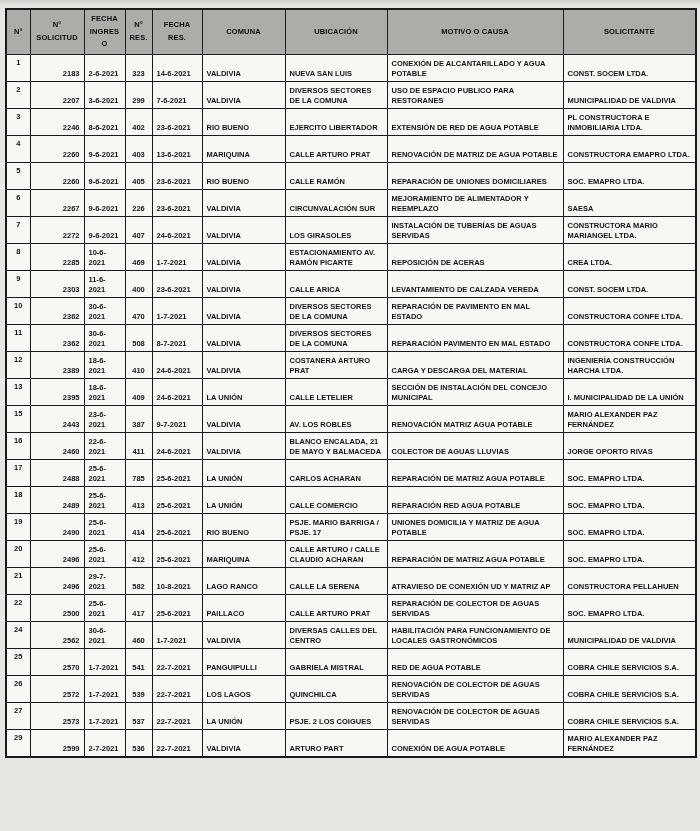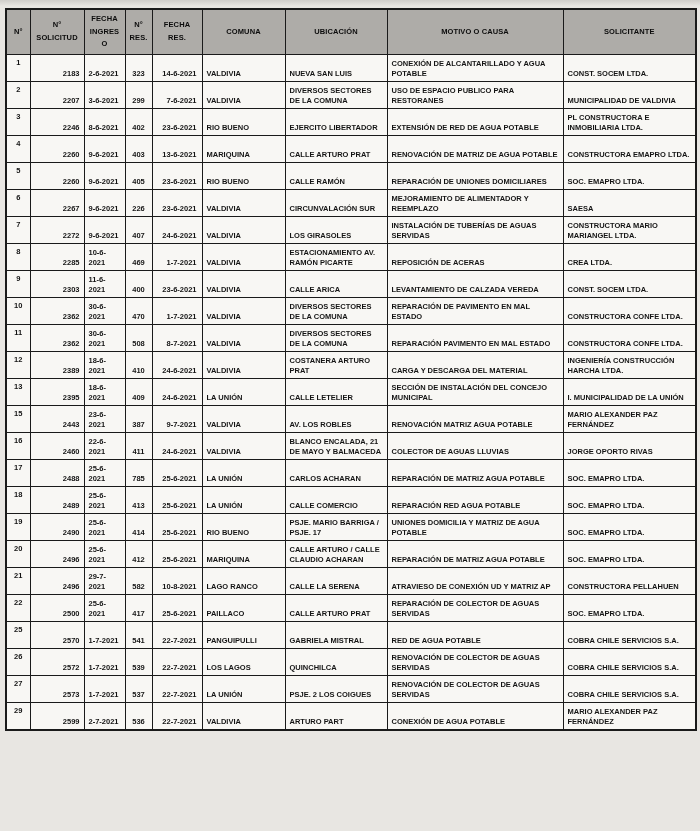--- a/index.html
+++ b/index.html
@@ -68,21 +68,21 @@
     height: 20px;
     padding: 2px 4px 3px 4px;
     vertical-align: bottom;
     background: var(--cell-bg, #f8f7f4);
   }
   
   td:nth-child(1) { text-align: center; vertical-align: top; padding-top: 3px; }
   td:nth-child(2) { text-align: right; }
   td:nth-child(3) { }
   td:nth-child(4) { text-align: center; }
-  td:nth-child(5) { text-align: right; padding-right: 5px; }
+  td:nth-child(5) { text-align: left; padding-right: 5px; }
   td:nth-child(6), td:nth-child(7), td:nth-child(8), td:nth-child(9) { text-align: left; }
 </style>
 </head>
 <body>
 
 <table class="doc-table">
   <colgroup>
     <col class="c-n">
       <col class="c-solicitud">
       <col class="c-ingreso">
@@ -332,20 +332,31 @@
         <td>2500</td>
         <td>25-6-2021</td>
         <td>417</td>
         <td>25-6-2021</td>
         <td>PAILLACO</td>
         <td>CALLE ARTURO PRAT</td>
         <td>REPARACIÓN DE COLECTOR DE AGUAS SERVIDAS</td>
         <td>SOC. EMAPRO LTDA.</td>
       </tr>
       <tr>
+        <td>24</td>
+        <td>2562</td>
+        <td>30-6-2021</td>
+        <td>460</td>
+        <td>1-7-2021</td>
+        <td>VALDIVIA</td>
+        <td>DIVERSAS CALLES DEL CENTRO</td>
+        <td>HABILITACIÓN PARA FUNCIONAMIENTO DE LOCALES GASTRONÓMICOS</td>
+        <td>MUNICIPALIDAD DE VALDIVIA</td>
+      </tr>
+      <tr>
         <td>25</td>
         <td>2570</td>
         <td>1-7-2021</td>
         <td>541</td>
         <td>22-7-2021</td>
         <td>PANGUIPULLI</td>
         <td>GABRIELA MISTRAL</td>
         <td>RED DE AGUA POTABLE</td>
         <td>COBRA CHILE SERVICIOS S.A.</td>
       </tr>

